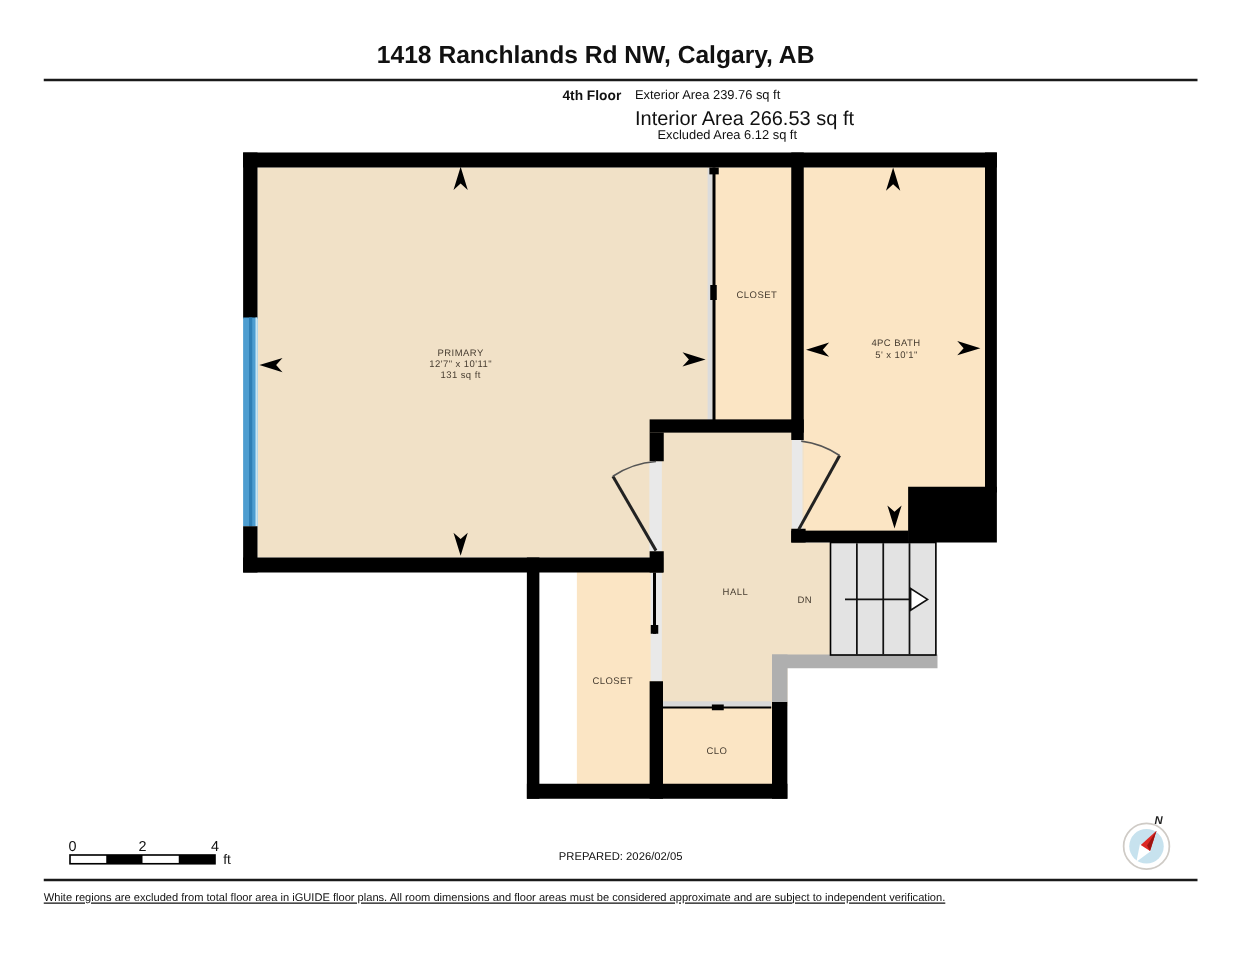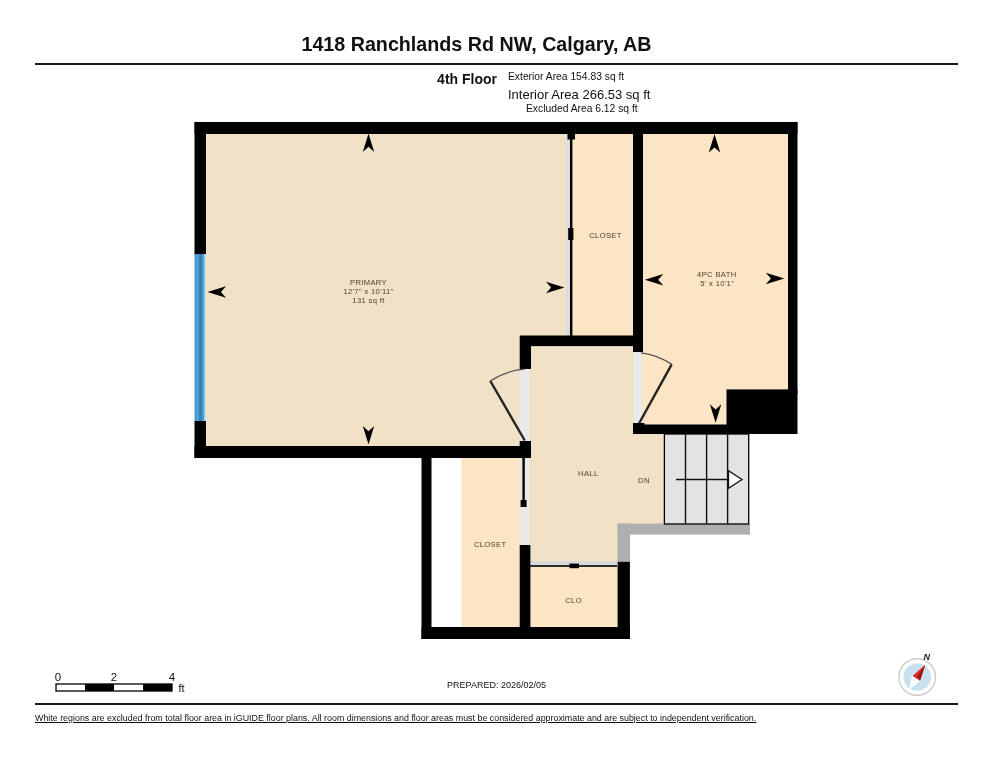--- a/index.html
+++ b/index.html
@@ -6,25 +6,25 @@
   body{width:993px;height:768px;position:relative;font-family:"Liberation Sans",sans-serif;overflow:hidden;}
   .abs{position:absolute;}
 </style>
 </head>
 <body>
 
 <div class="abs" style="left:0;top:33px;width:953px;text-align:center;font-size:19.7px;font-weight:bold;color:#111;">1418 Ranchlands Rd NW, Calgary, AB</div>
 
 <div class="abs" style="left:35px;top:63px;width:923px;height:2px;background:#1a1a1a;"></div>
 
-<div class="abs" style="left:0;top:70.5px;width:497px;text-align:right;font-size:14px;font-weight:bold;color:#111;">4th Floor</div>
+<div class="abs" style="left:0;top:70.5px;width:497px;text-align:right;font-size:11px;font-weight:bold;color:#111;">4th Floor</div>
 
-<div class="abs" style="left:508px;top:71px;font-size:10.3px;color:#111;">Exterior Area 154.83 sq ft</div>
+<div class="abs" style="left:508px;top:71px;font-size:10.3px;color:#111;">Exterior Area 239.76 sq ft</div>
 
-<div class="abs" style="left:508px;top:87px;font-size:13px;color:#111;">Interior Area 266.53 sq ft</div>
+<div class="abs" style="left:508px;top:87px;font-size:16px;color:#111;">Interior Area 266.53 sq ft</div>
 
 <div class="abs" style="left:526px;top:103px;font-size:10.3px;color:#111;">Excluded Area 6.12 sq ft</div>
 
 <svg class="abs" style="left:0;top:0;" width="993" height="768" viewBox="0 0 993 768">
 
   <polygon points="206,134 570,134 570,336 525,336 525,446 206,446" fill="#F1E1C7"></polygon>
 
   <rect x="566" y="134" width="72" height="212" fill="#FBE5C4"></rect>
 
   <rect x="638" y="134" width="152" height="296" fill="#FBE5C4"></rect>

